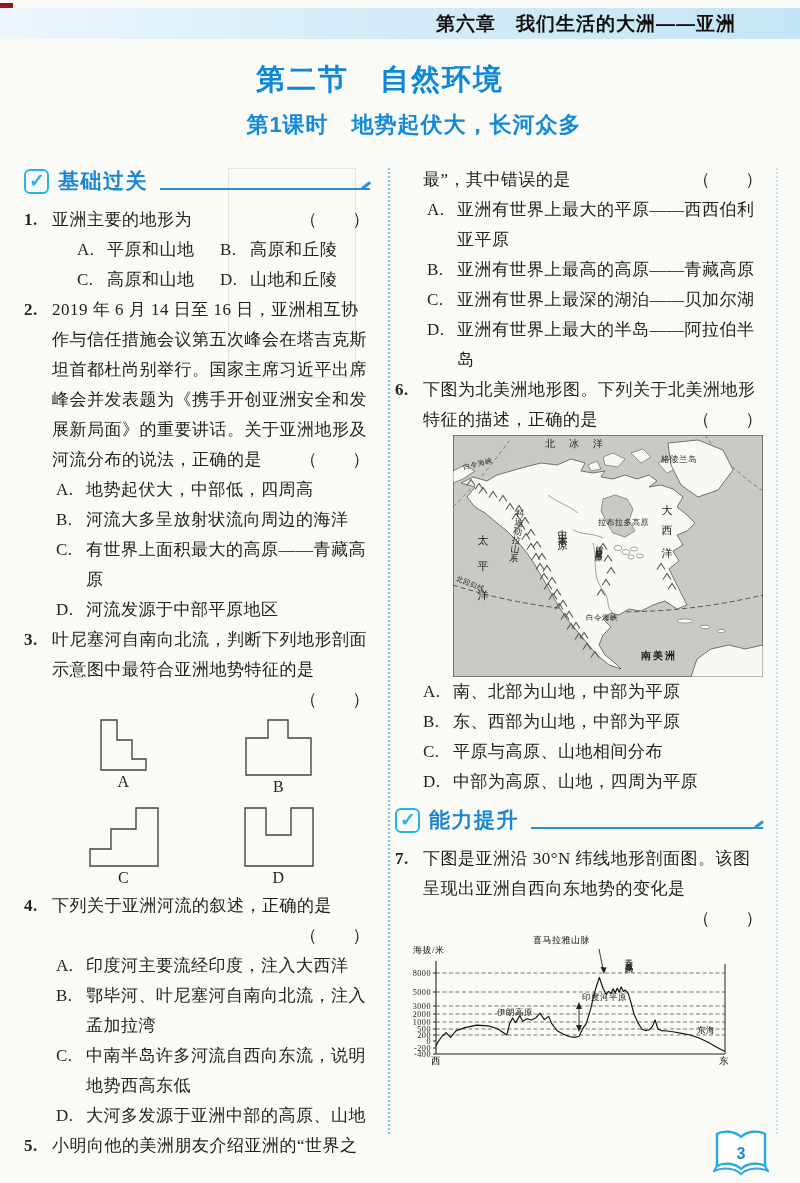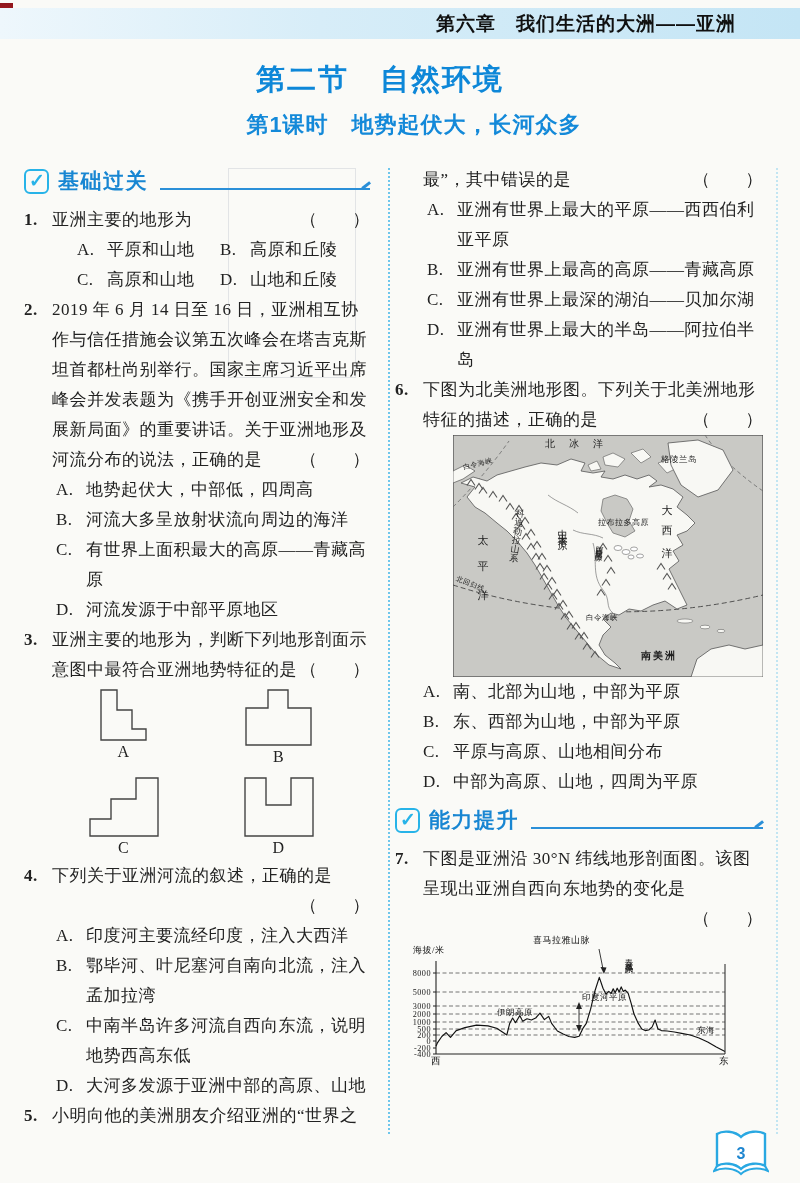--- a/index.html
+++ b/index.html
@@ -154,21 +154,21 @@
               <span class="opt-label">D.</span>
               <span class="opt-text">河流发源于中部平原地区</span>
             </div>
         </div>
       </div>
     </div>
 
     <div class="q">
       <span class="qnum">3.</span>
       <div class="qbody">
-        <div><span>亚洲主要的地形为，判断下列地形剖面示意图中最符合亚洲地势特征的是</span><span class="bracket bracket-f">（　　）</span></div>
+        <div><span>叶尼塞河自南向北流，判断下列地形剖面示意图中最符合亚洲地势特征的是</span><span class="bracket bracket-f">（　　）</span></div>
       </div>
     </div>
     <div class="shape-rows">
       <div class="shape-row">
         <div class="shape-cell">
           <svg width="47" height="52" viewBox="0 0 47 52">
               <path d="M1,1 L17,1 L17,21 L32,21 L32,40 L46,40 L46,51 L1,51 Z" fill="none" stroke="#444" stroke-width="1.4"></path>
             </svg>
           <div class="shape-label">A</div>
         </div>

